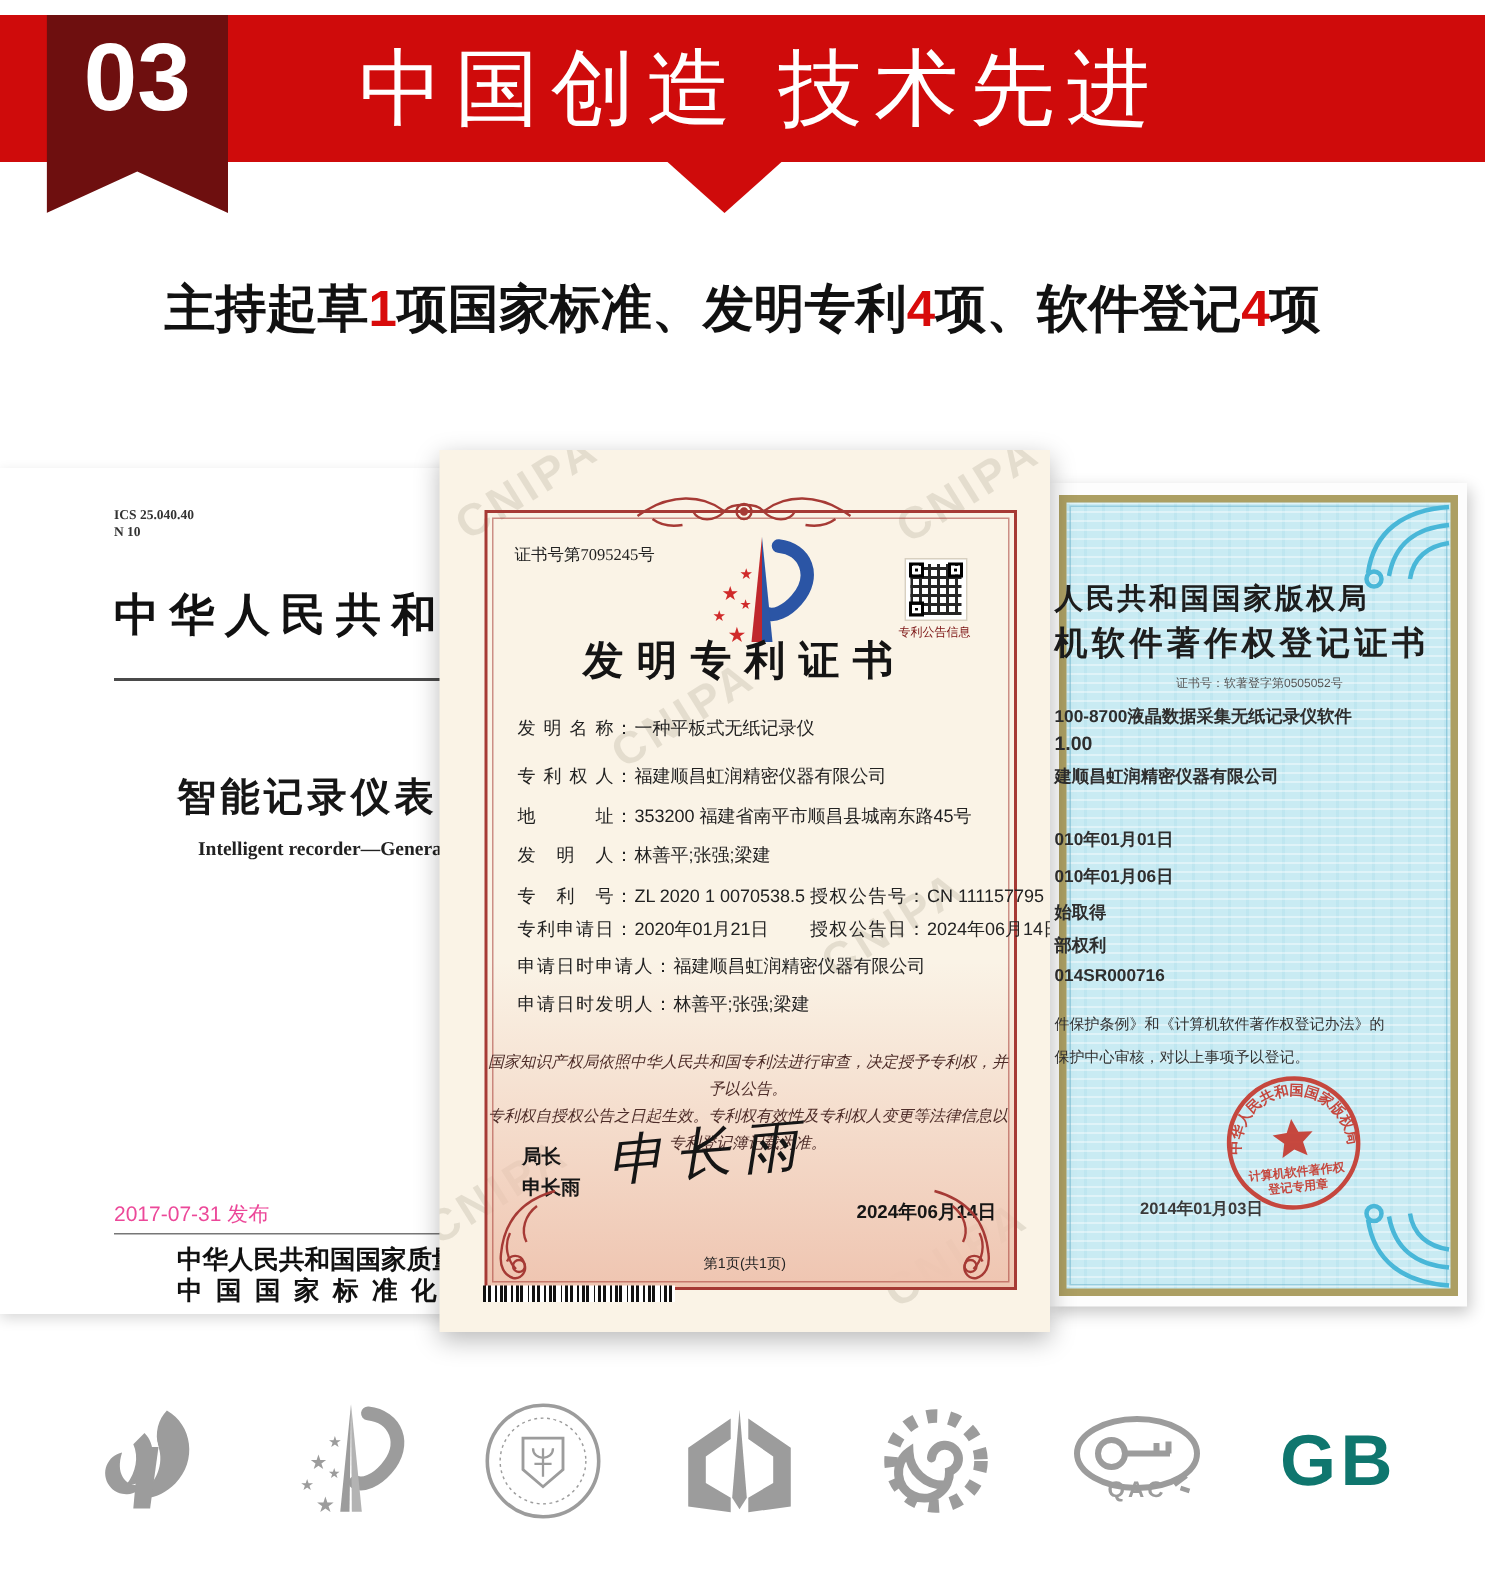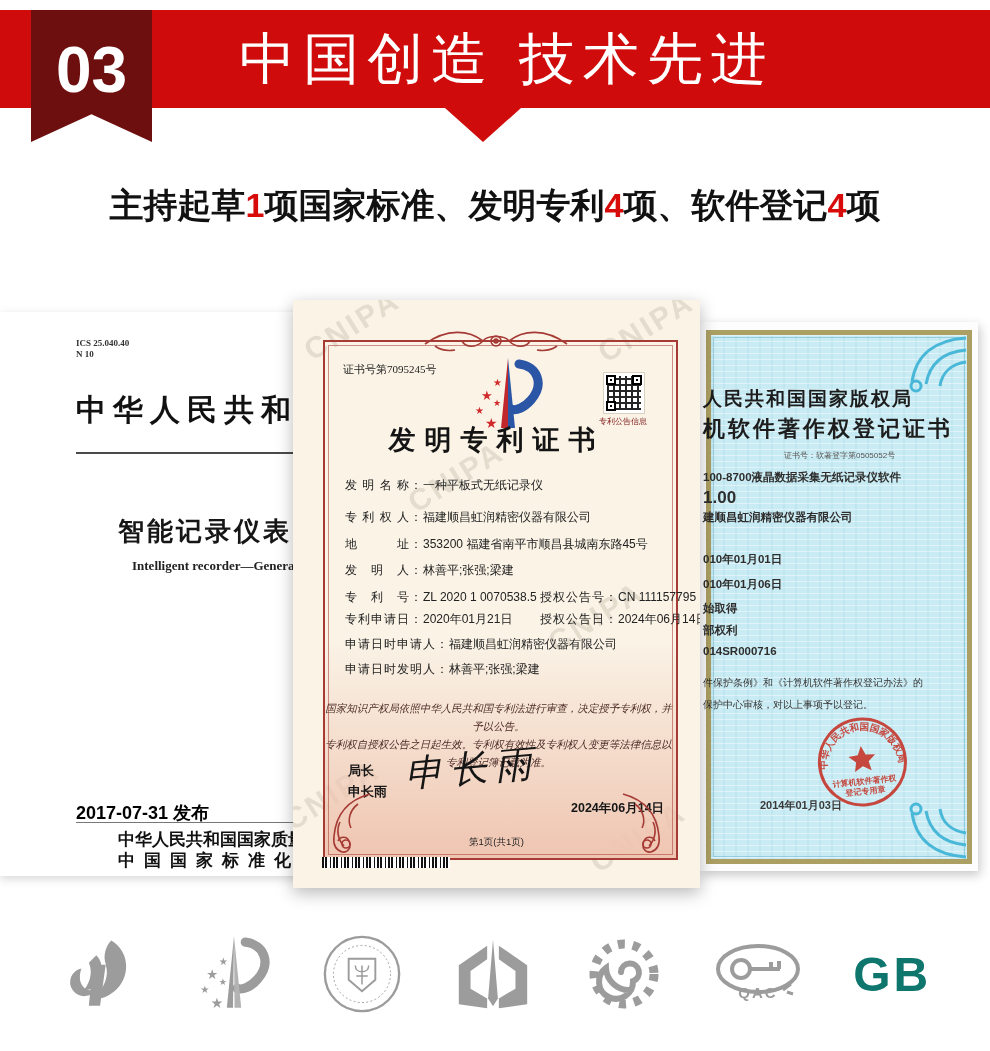--- a/index.html
+++ b/index.html
@@ -6,38 +6,38 @@
   #stage{position:relative;width:990px;height:1051px;background:#fff;overflow:hidden;
          font-family:"Liberation Sans","DejaVu Sans",sans-serif;}
   
   .banner{position:absolute;left:0;top:10px;width:990px;height:98px;background:#cf0b0b;}
   .banner-title{position:absolute;left:12px;top:0;width:100%;height:98px;line-height:98px;
       text-align:center;color:#fff;font-size:56px;font-weight:normal;letter-spacing:8px;}
   .banner-tri{position:absolute;left:445px;top:108px;width:0;height:0;
       border-left:38px solid transparent;border-right:38px solid transparent;border-top:34px solid #cf0b0b;}
   .ribbon{position:absolute;left:31px;top:10px;width:121px;height:132px;background:#6e0f0f;
       clip-path:polygon(0 0,100% 0,100% 100%,50% 79%,0 100%);}
-  .ribbon-num{position:absolute;left:0;top:23px;width:100%;text-align:center;color:#fff;
+  .ribbon-num{position:absolute;left:0;top:4px;width:100%;text-align:center;color:#fff;
       font-size:64px;font-weight:bold;}
   .subtitle{position:absolute;left:0;top:183px;width:990px;text-align:center;
       font-size:34px;font-weight:bold;color:#111;}
   .subtitle .accent{color:#d80b0b;}
   
   .std-doc{position:absolute;left:0;top:312px;width:452px;height:564px;background:#fff;
       box-shadow:0 3px 9px rgba(0,0,0,.16);overflow:hidden;z-index:1;color:#222;}
   .std-ics{position:absolute;left:76px;top:26px;font-family:"Liberation Serif",serif;
       font-size:9px;font-weight:bold;line-height:11px;color:#333;}
   .std-title{position:absolute;left:76px;top:78px;font-family:"Liberation Serif","DejaVu Serif",serif;
       font-size:30px;font-weight:bold;letter-spacing:7px;white-space:nowrap;color:#111;}
   .std-rule{position:absolute;left:76px;top:140px;width:376px;height:2px;background:#4a4a4a;}
   .std-sub{position:absolute;left:118px;top:202px;font-size:26px;font-weight:bold;
       letter-spacing:3px;white-space:nowrap;color:#161616;}
   .std-sub-en{position:absolute;left:132px;top:246px;font-family:"Liberation Serif",serif;
       font-size:13px;font-weight:bold;white-space:nowrap;color:#222;}
-  .std-date{position:absolute;left:76px;top:489px;font-size:18px;font-weight:bold;color:#000000;}
+  .std-date{position:absolute;left:76px;top:489px;font-size:14px;font-weight:normal;color:#ec4899;}
   .std-rule2{position:absolute;left:76px;top:510px;width:376px;height:1px;background:#777;}
   .std-f1{position:absolute;left:118px;top:516px;font-family:"Liberation Serif",serif;
       font-size:17px;font-weight:bold;white-space:nowrap;color:#111;}
   .std-f2{position:absolute;left:118px;top:537px;font-family:"Liberation Serif",serif;
       font-size:17px;font-weight:bold;letter-spacing:9px;white-space:nowrap;color:#111;}
   
   .patent{position:absolute;left:293px;top:300px;width:407px;height:588px;background:#faf3e6;
       box-shadow:0 5px 16px rgba(0,0,0,.28);overflow:hidden;z-index:3;}
   .p-frame{position:absolute;left:30px;top:40px;width:351px;height:516px;
       border:2px solid #a63a35;background:linear-gradient(to top,#efc5b1 0%,rgba(250,243,230,0) 42%);}
@@ -249,21 +249,21 @@
         <path d="M70,16 C48,18 34,28 30,50"></path>
         <path d="M70,28 C56,30 46,38 44,52"></path>
         <circle cx="20" cy="52" r="5"></circle>
       </g>
     </svg>
 
     <div class="crt-t crt-serif" style="left:3px;top:64px;font-size:19px;letter-spacing:2px;">人民共和国国家版权局</div>
     <div class="crt-t crt-serif" style="left:3px;top:92px;font-size:22px;letter-spacing:3px;">机软件著作权登记证书</div>
     <div class="crt-t" style="left:84px;top:128px;font-size:8px;color:#555;">证书号：软著登字第0505052号</div>
     <div class="crt-t" style="left:3px;top:148px;font-size:11.5px;font-weight:bold;color:#2e2e2e;">100-8700液晶数据采集无纸记录仪软件</div>
-    <div class="crt-t" style="left:3px;top:166px;font-size:17px;font-weight:bold;color:#2e2e2e;">1.00</div>
+    <div class="crt-t" style="left:3px;top:166px;font-size:13px;font-weight:bold;color:#2e2e2e;">1.00</div>
     <div class="crt-t" style="left:3px;top:188px;font-size:11.5px;font-weight:bold;color:#2e2e2e;">建顺昌虹润精密仪器有限公司</div>
     <div class="crt-t" style="left:3px;top:230px;font-size:11.5px;font-weight:bold;color:#2e2e2e;">010年01月01日</div>
     <div class="crt-t" style="left:3px;top:255px;font-size:11.5px;font-weight:bold;color:#2e2e2e;">010年01月06日</div>
     <div class="crt-t" style="left:3px;top:279px;font-size:11.5px;font-weight:bold;color:#2e2e2e;">始取得</div>
     <div class="crt-t" style="left:3px;top:301px;font-size:11.5px;font-weight:bold;color:#2e2e2e;">部权利</div>
     <div class="crt-t" style="left:3px;top:323px;font-size:11.5px;font-weight:bold;color:#2e2e2e;">014SR000716</div>
     <div class="crt-t" style="left:3px;top:354px;font-size:10px;color:#333;">件保护条例》和《计算机软件著作权登记办法》的</div>
     <div class="crt-t" style="left:3px;top:376px;font-size:10px;color:#333;">保护中心审核，对以上事项予以登记。</div>
     <div class="crt-t" style="left:60px;top:476px;font-size:11px;font-weight:bold;color:#3a3a3a;">2014年01月03日</div>
 

